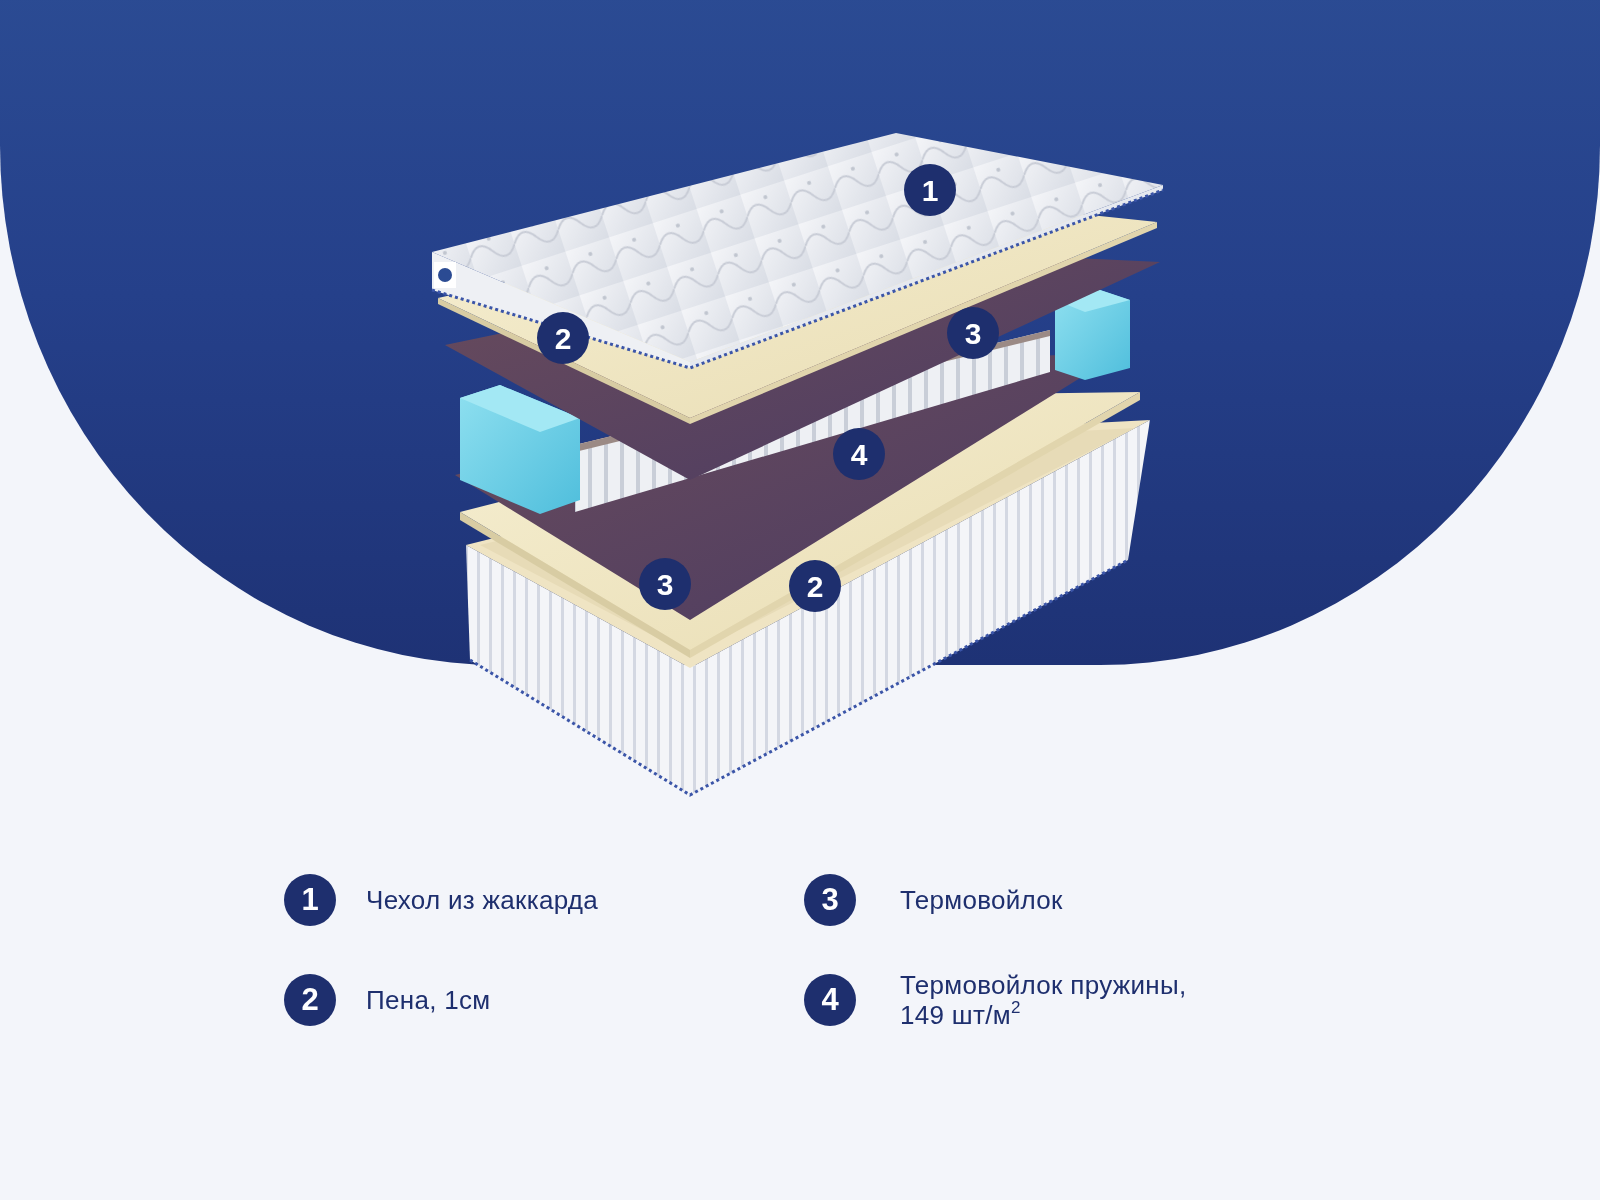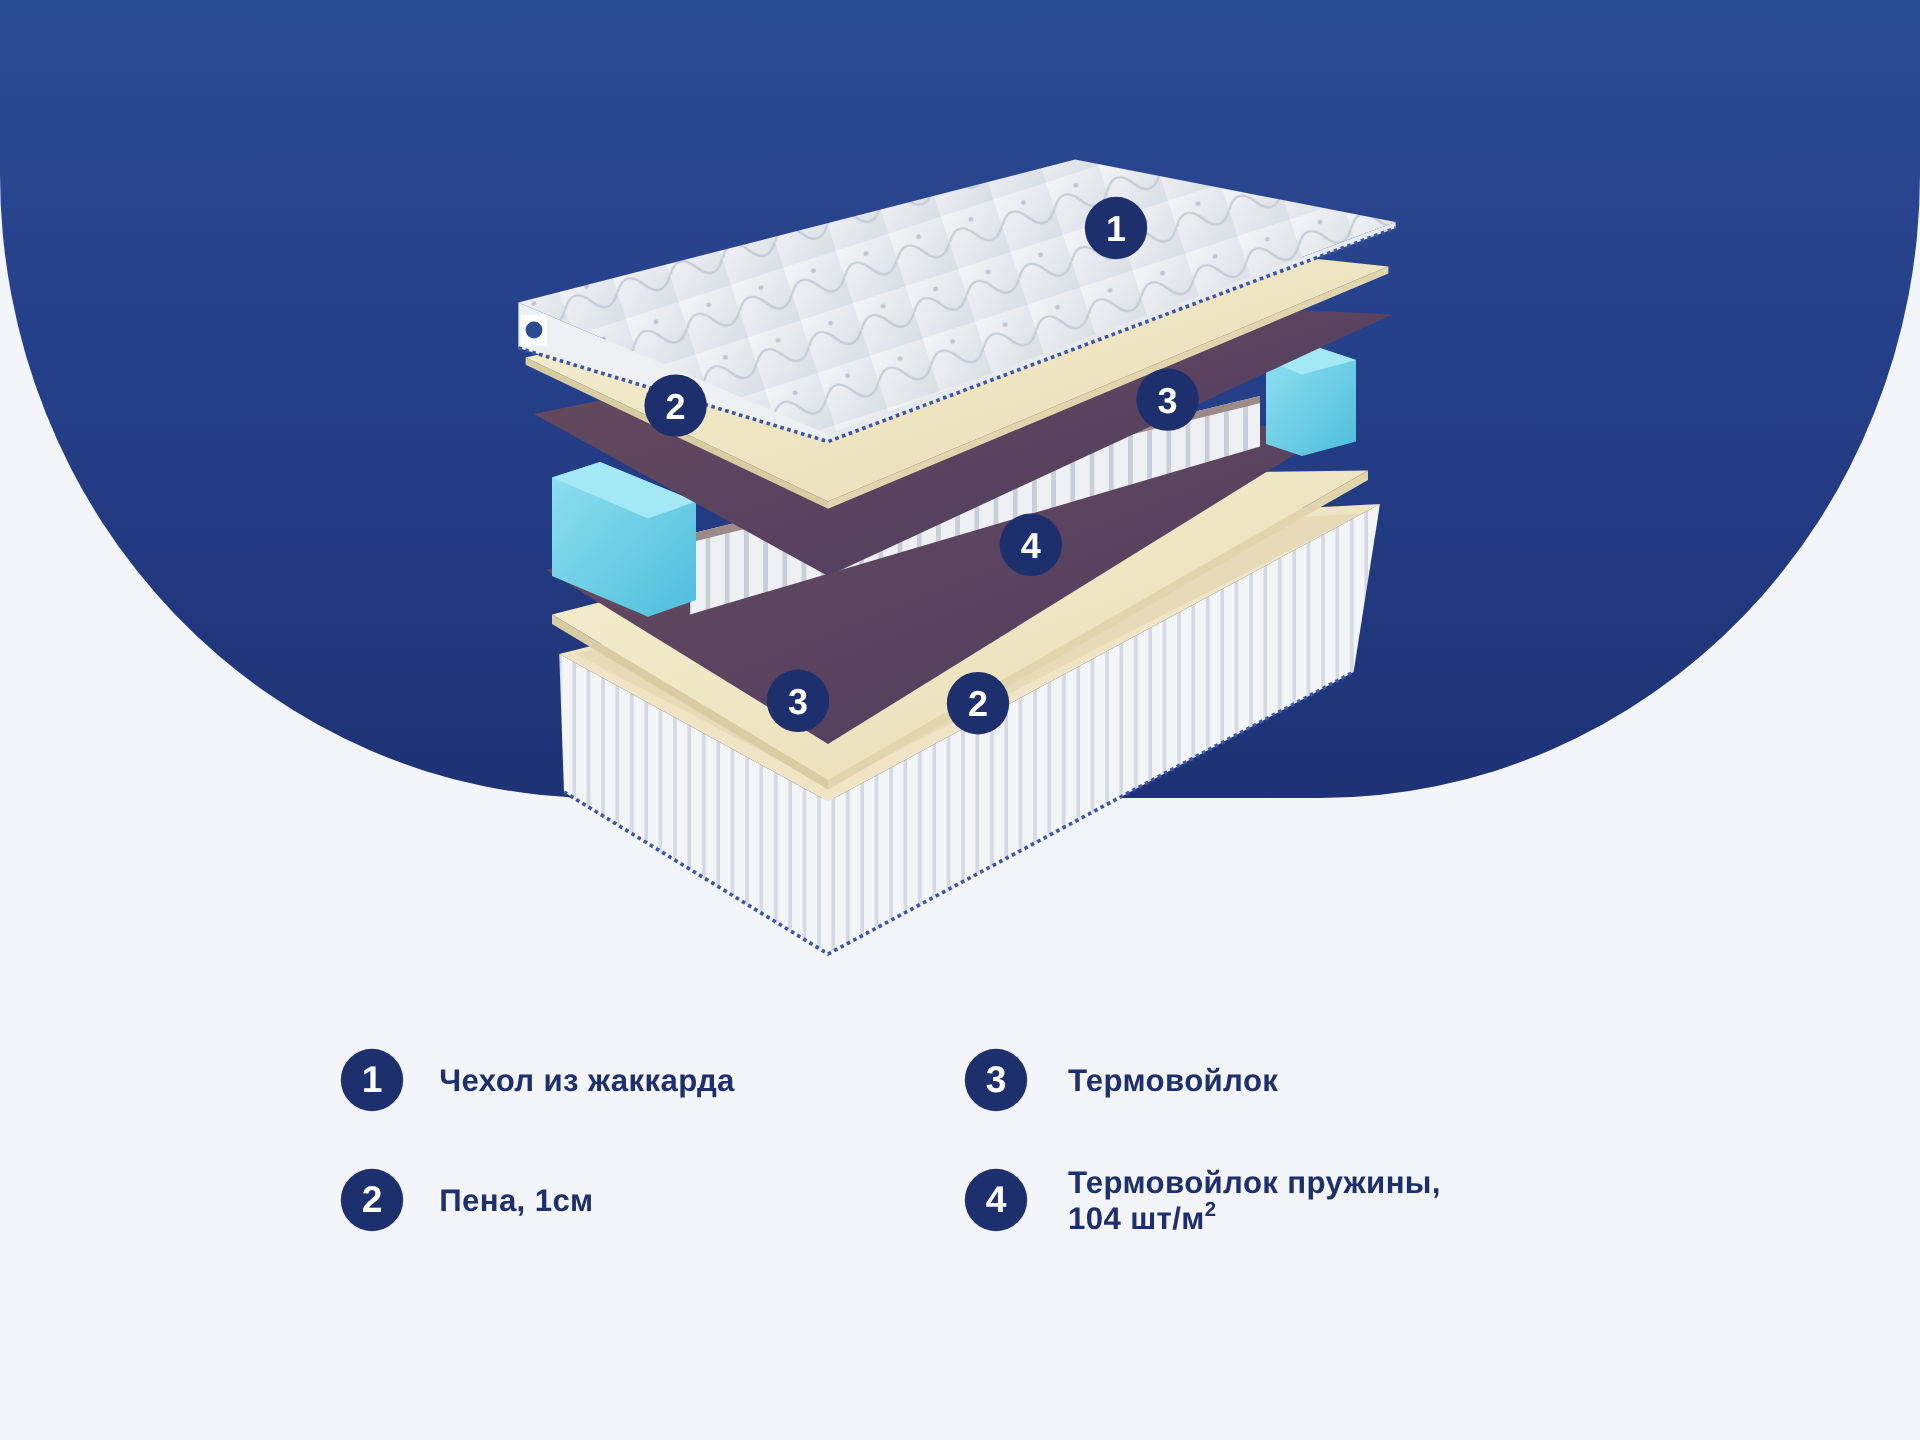--- a/index.html
+++ b/index.html
@@ -20,24 +20,24 @@
     display: grid; grid-template-columns: 520px 520px; row-gap: 48px;
   }
   .legend-item { display: flex; align-items: center; height: 52px; }
   .legend-badge {
     width: 52px; height: 52px; border-radius: 50%;
     background: #1e2f6e; color: #ffffff;
     display: flex; align-items: center; justify-content: center;
     font-weight: bold; font-size: 31px; flex: 0 0 52px;
   }
   .legend-text {
-    margin-left: 30px; color: #1e2f6e; font-weight: bold; font-size: 26px;
+    margin-left: 30px; color: #1e2f6e; font-weight: normal; font-size: 26px;
     line-height: 30px; letter-spacing: 0.3px;
   }
-  .legend-item.col2 .legend-text { margin-left: 34px; }
+  .legend-item.col2 .legend-text { margin-left: 44px; }
   sup { font-size: 17px; line-height: 0; vertical-align: 11px; }
   .callout text { font-family: "Liberation Sans", "DejaVu Sans", sans-serif; font-weight: bold; }
 </style>
 </head>
 <body>
 
 <div class="hero-bg"></div>
 
 <svg class="illustration" viewBox="0 0 1600 820" xmlns="http://www.w3.org/2000/svg">
   <defs>
@@ -165,16 +165,16 @@
     <div class="legend-text">Термовойлок</div>
   </div>
   <div class="legend-item">
     <div class="legend-badge">2</div>
     <div class="legend-text">Пена, 1см</div>
   </div>
   <div class="legend-item col2">
     <div class="legend-badge">4</div>
     <div class="legend-text">
       <div>Термовойлок пружины,</div>
-      <div><span>104 шт/м</span><sup>2</sup></div>
+      <div><span>149 шт/м</span><sup>2</sup></div>
     </div>
   </div>
 </div>
 
 </body></html>

